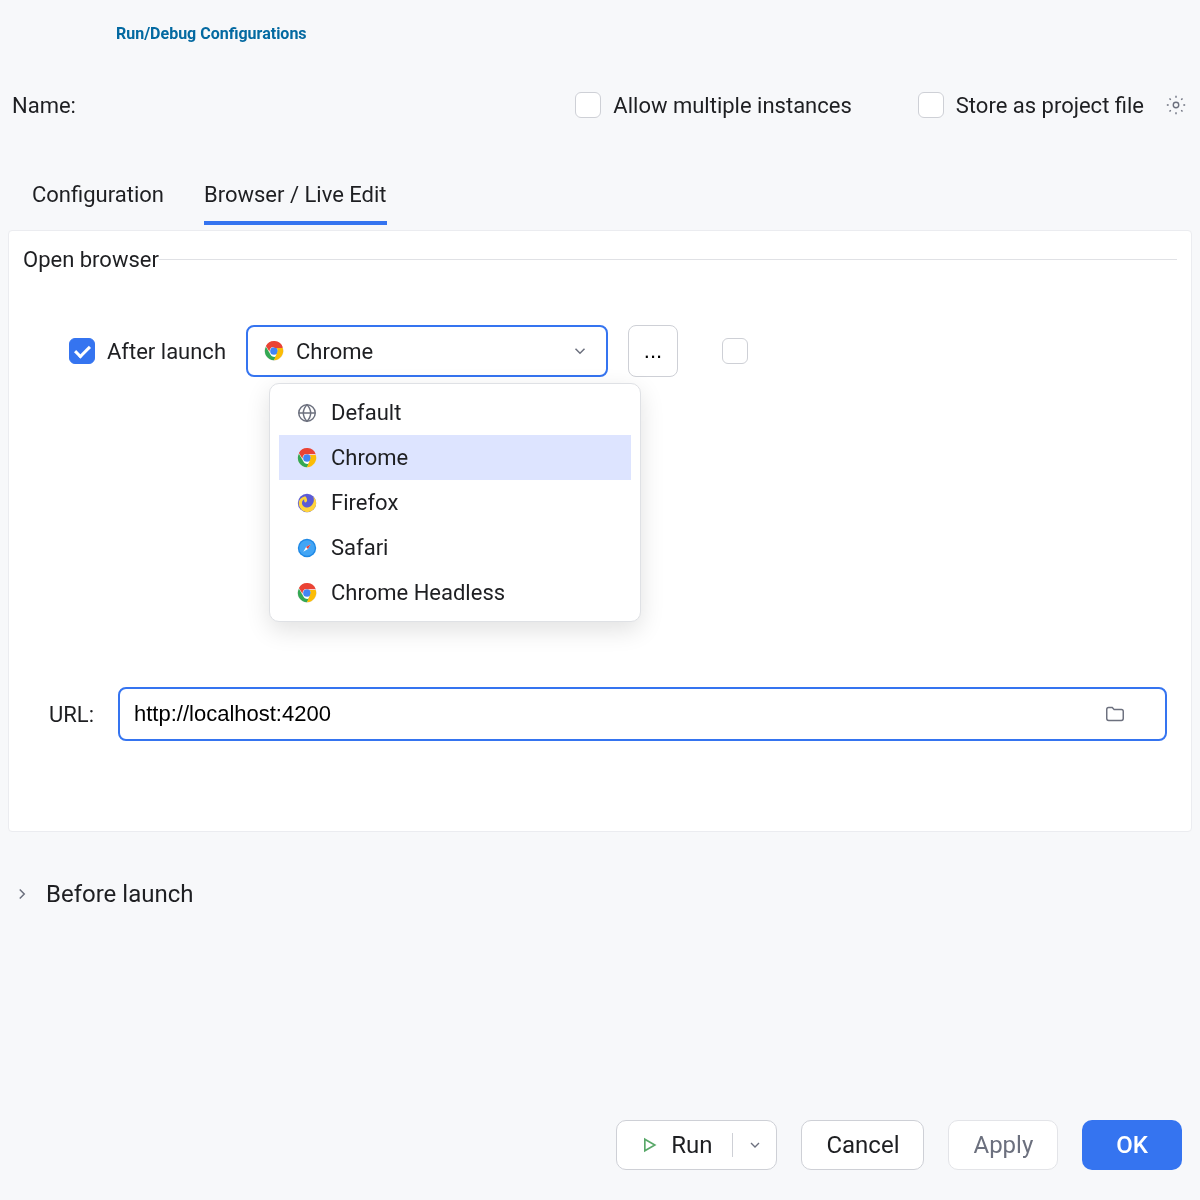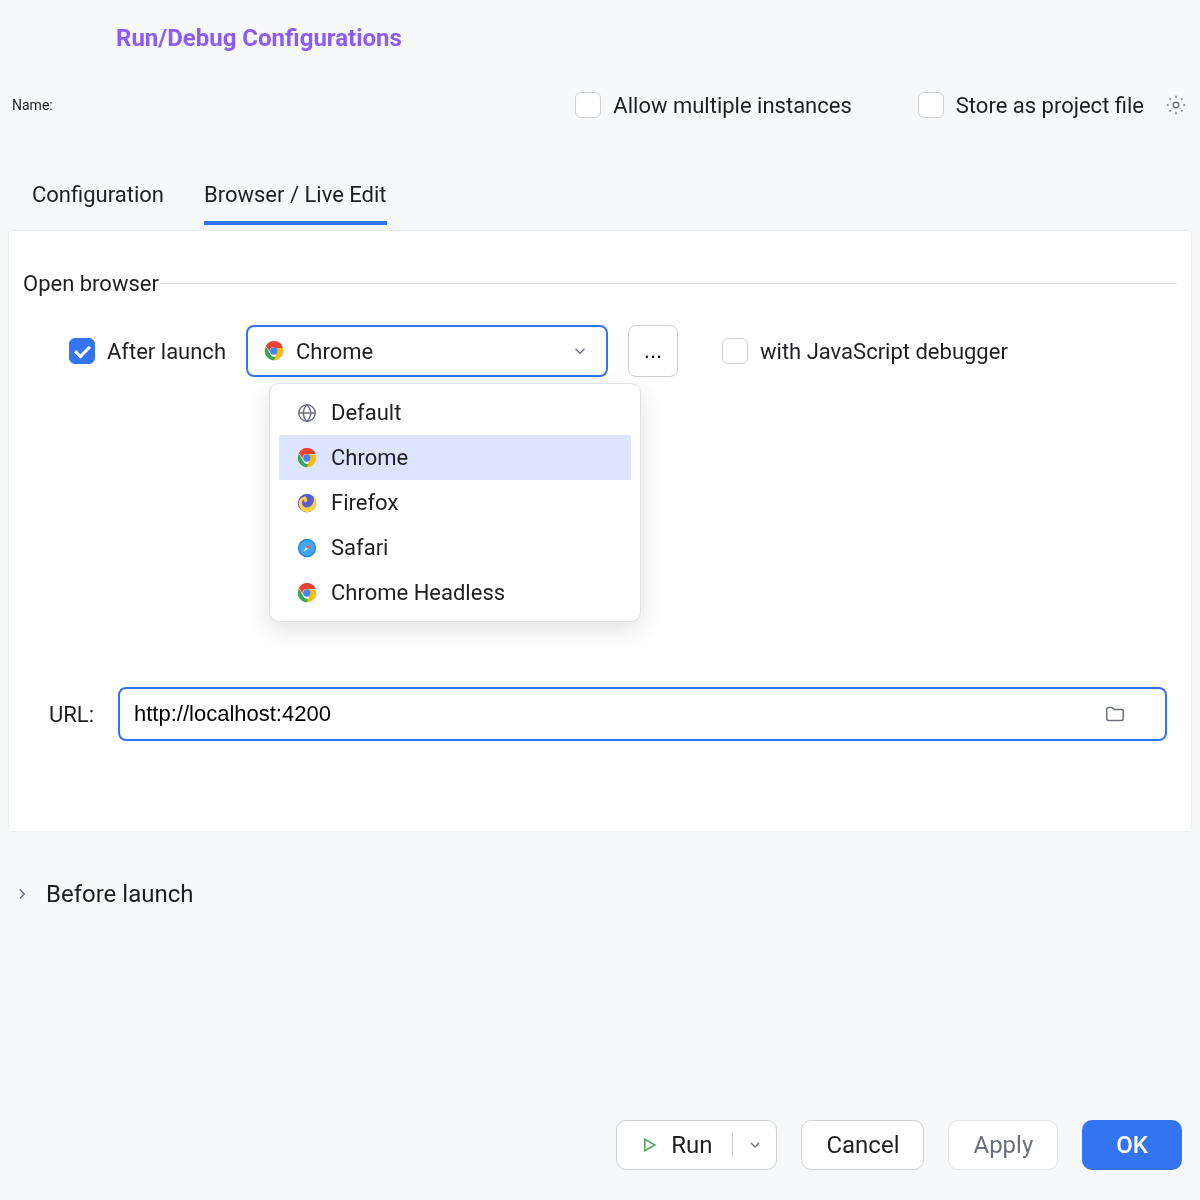--- a/index.html
+++ b/index.html
@@ -22,34 +22,34 @@
     height: 1200px;
     position: relative;
     overflow: hidden;
   }
 
   .title {
     position: absolute;
     top: 24px;
     left: 116px;
     font-weight: 700;
-    font-size: 24px;
-    color: #8b5cf6;
+    font-size: 16px;
+    color: #0369a1;
   }
 
   .name-row {
     position: absolute;
     top: 92px;
     left: 12px;
     right: 12px;
     display: flex;
     align-items: center;
     gap: 20px;
   }
-  .name-label { font-size: 14px; }
+  .name-label { font-size: 22px; }
   .name-input {
     border: 1px solid var(--border);
     border-radius: 10px;
     padding: 10px 16px;
     font-size: 22px;
     background: #fff;
     width: 260px;
   }
   .check {
     width: 26px; height: 26px;
@@ -91,21 +91,21 @@
     top: 230px;
     left: 8px; right: 8px;
     height: 602px;
     background: var(--panel);
     border: 1px solid #EBECF0;
     border-radius: 4px;
   }
 
   .section-header {
     position: absolute;
-    top: 40px; left: 14px; right: 14px;
+    top: 16px; left: 14px; right: 14px;
     display: flex; align-items: center; 
     color: var(--text);
     text-align: center;
   }
   .section-line { flex:1; height:1px; background: #E0E1E5; }
 
   .after-launch-row {
     position: absolute;
     top: 94px; left: 60px; right: 20px;
     display: flex; align-items: center; gap: 20px;
@@ -261,21 +261,20 @@
         <svg viewBox="0 0 24 24" width="18" height="18" fill="none" stroke="currentColor" stroke-width="2">
             <polyline points="6 9 12 15 18 9"></polyline>
           </svg>
       </span>
     </div>
 
     <button class="ellipsis-btn">...</button>
 
     <label class="checkbox-item" style="margin-left:24px">
       <span class="check"></span>
-      <span>with JavaScript debugger</span>
     </label>
   </div>
 
   <div class="dropdown">
     <div class="dropdown-item">
       <span class="icon24">
         <svg viewBox="0 0 24 24" width="22" height="22" fill="none" stroke="#6C707E" stroke-width="1.6">
             <circle cx="12" cy="12" r="9"></circle>
             <path d="M3 12h18M12 3c2.5 2.5 4 5.5 4 9s-1.5 6.5-4 9c-2.5-2.5-4-5.5-4-9s1.5-6.5 4-9Z"></path>
           </svg>

